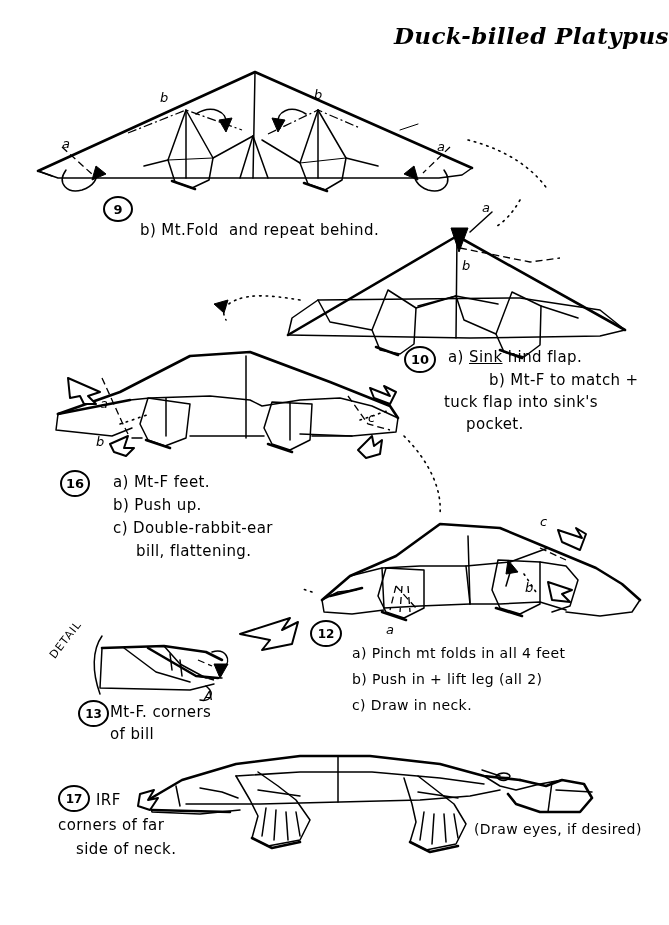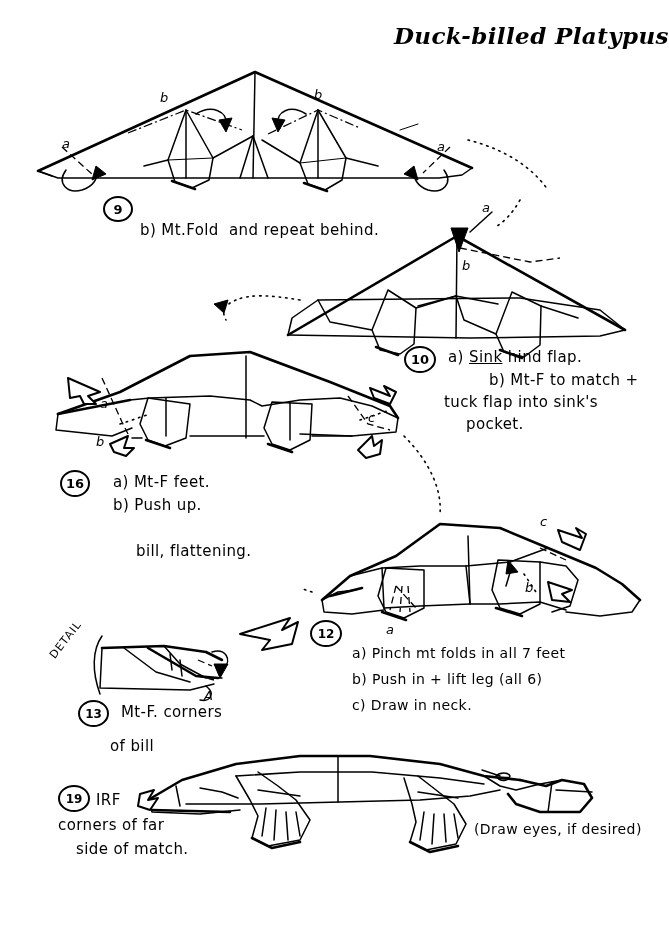--- a/index.html
+++ b/index.html
@@ -164,20 +164,21 @@
       <path class="arrowhollow" d="M370,388 L390,396 L384,386 L396,392 L390,404 L374,398 Z"></path>
       <path class="arrowhollow" d="M358,450 L372,436 L374,446 L382,440 L380,454 L366,458 Z"></path>
 
       <path class="dot" d="M404,436 C430,462 442,490 440,514"></path>
     </g>
   </svg>
 
   <div class="stepnum" style="left:60px;top:470px;width:26px;height:23px;">16</div>
   <div class="hand" style="left:113px;top:473px;font-size:15px;">a) Mt-F feet.</div>
   <div class="hand" style="left:113px;top:496px;font-size:15px;">b) Push up.</div>
+  <div class="hand" style="left:113px;top:519px;font-size:15px;">c) Double-rabbit-ear</div>
   <div class="hand" style="left:136px;top:542px;font-size:15px;">bill, flattening.</div>
 
   <div class="lbl" style="left:100px;top:396px;">a</div>
   <div class="lbl" style="left:96px;top:434px;">b</div>
   <div class="lbl" style="left:368px;top:410px;">c</div>
 
   <svg width="669" height="925">
     <g>
 
       <path class="ln-thick" d="M322,600 L350,576 L396,556 L440,524 L500,528 L548,548 L596,568 L622,584 L640,600"></path>
@@ -211,22 +212,22 @@
       <path class="arrowhollow" d="M548,582 L572,590 L562,594 L570,602 L552,600 Z"></path>
 
       <path class="arrowhollow" d="M558,530 L582,538 L576,528 L586,534 L580,550 L562,542 Z"></path>
       <path class="dash" d="M540,548 L566,560"></path>
 
       <path class="dot" d="M312,592 L300,588"></path>
     </g>
   </svg>
 
   <div class="stepnum" style="left:310px;top:620px;width:28px;height:23px;font-size:12px;">12</div>
-  <div class="hand" style="left:352px;top:645px;font-size:14px;">a) Pinch mt folds in all 7 feet</div>
-  <div class="hand" style="left:352px;top:671px;font-size:14px;">b) Push in + lift leg (all 6)</div>
+  <div class="hand" style="left:352px;top:645px;font-size:14px;">a) Pinch mt folds in all 4 feet</div>
+  <div class="hand" style="left:352px;top:671px;font-size:14px;">b) Push in + lift leg (all 2)</div>
   <div class="hand" style="left:352px;top:697px;font-size:14px;">c) Draw in neck.</div>
 
   <div class="lbl" style="left:386px;top:622px;">a</div>
   <div class="lbl" style="left:525px;top:580px;">b</div>
   <div class="lbl" style="left:540px;top:514px;">c</div>
 
   <svg width="669" height="925">
     <g>
 
       <path class="ln" d="M102,636 C92,650 92,672 100,694"></path>
@@ -244,22 +245,22 @@
       <path class="ln" d="M206,686 C216,694 210,702 200,700"></path>
       <path class="dash" d="M198,660 L212,666"></path>
       <path class="dash" d="M198,676 L214,680"></path>
 
       <path class="arrowhollow" d="M240,634 L290,618 L282,630 L298,622 L292,644 L262,650 L270,640 Z"></path>
     </g>
   </svg>
 
   <div class="hand detail-rot" style="left:57px;top:648px;">DETAIL</div>
   <div class="stepnum" style="left:78px;top:700px;width:27px;height:23px;font-size:12px;">13</div>
-  <div class="hand" style="left:110px;top:703px;font-size:15px;padding-left:11px;">Mt-F. corners</div>
-  <div class="hand" style="left:110px;top:725px;font-size:15px;margin-top:12px;">of bill</div>
+  <div class="hand" style="left:110px;top:703px;font-size:15px;">Mt-F. corners</div>
+  <div class="hand" style="left:110px;top:725px;font-size:15px;">of bill</div>
   <div class="lbl" style="left:204px;top:688px;">A</div>
 
   <svg width="669" height="925">
     <g>
 
       <path class="ln-thick" d="M148,800 L182,780 L236,764 L300,756 L370,756 L440,764 L484,776 L520,780"></path>
 
       <path class="ln" d="M484,776 L500,786 L516,790 L540,784 L562,780"></path>
       <path class="ln-thick" d="M520,780 L546,786 L562,780 L584,784 L592,798 L580,812 L540,812 L516,804 L508,794"></path>
       <path class="ln" d="M508,794 L516,804"></path>
@@ -293,20 +294,20 @@
       <path class="ln" d="M434,814 L432,844"></path>
       <path class="ln" d="M444,814 L446,842"></path>
       <path class="ln" d="M454,814 L458,838"></path>
       <path class="ln" d="M418,792 L458,798"></path>
 
       <path class="ln" d="M200,788 L222,792 L238,798"></path>
       <path class="ln" d="M482,770 L500,776"></path>
     </g>
   </svg>
 
-  <div class="stepnum" style="left:58px;top:785px;width:28px;height:23px;font-size:12px;">19</div>
+  <div class="stepnum" style="left:58px;top:785px;width:28px;height:23px;font-size:12px;">17</div>
   <div class="hand" style="left:96px;top:791px;font-size:15px;">IRF</div>
   <div class="hand" style="left:58px;top:816px;font-size:15px;">corners of far</div>
-  <div class="hand" style="left:76px;top:840px;font-size:15px;">side of match.</div>
+  <div class="hand" style="left:76px;top:840px;font-size:15px;">side of neck.</div>
 
   <div class="hand" style="left:474px;top:821px;font-size:14px;">(Draw eyes, if desired)</div>
 
 </div>
 
 </body></html>

